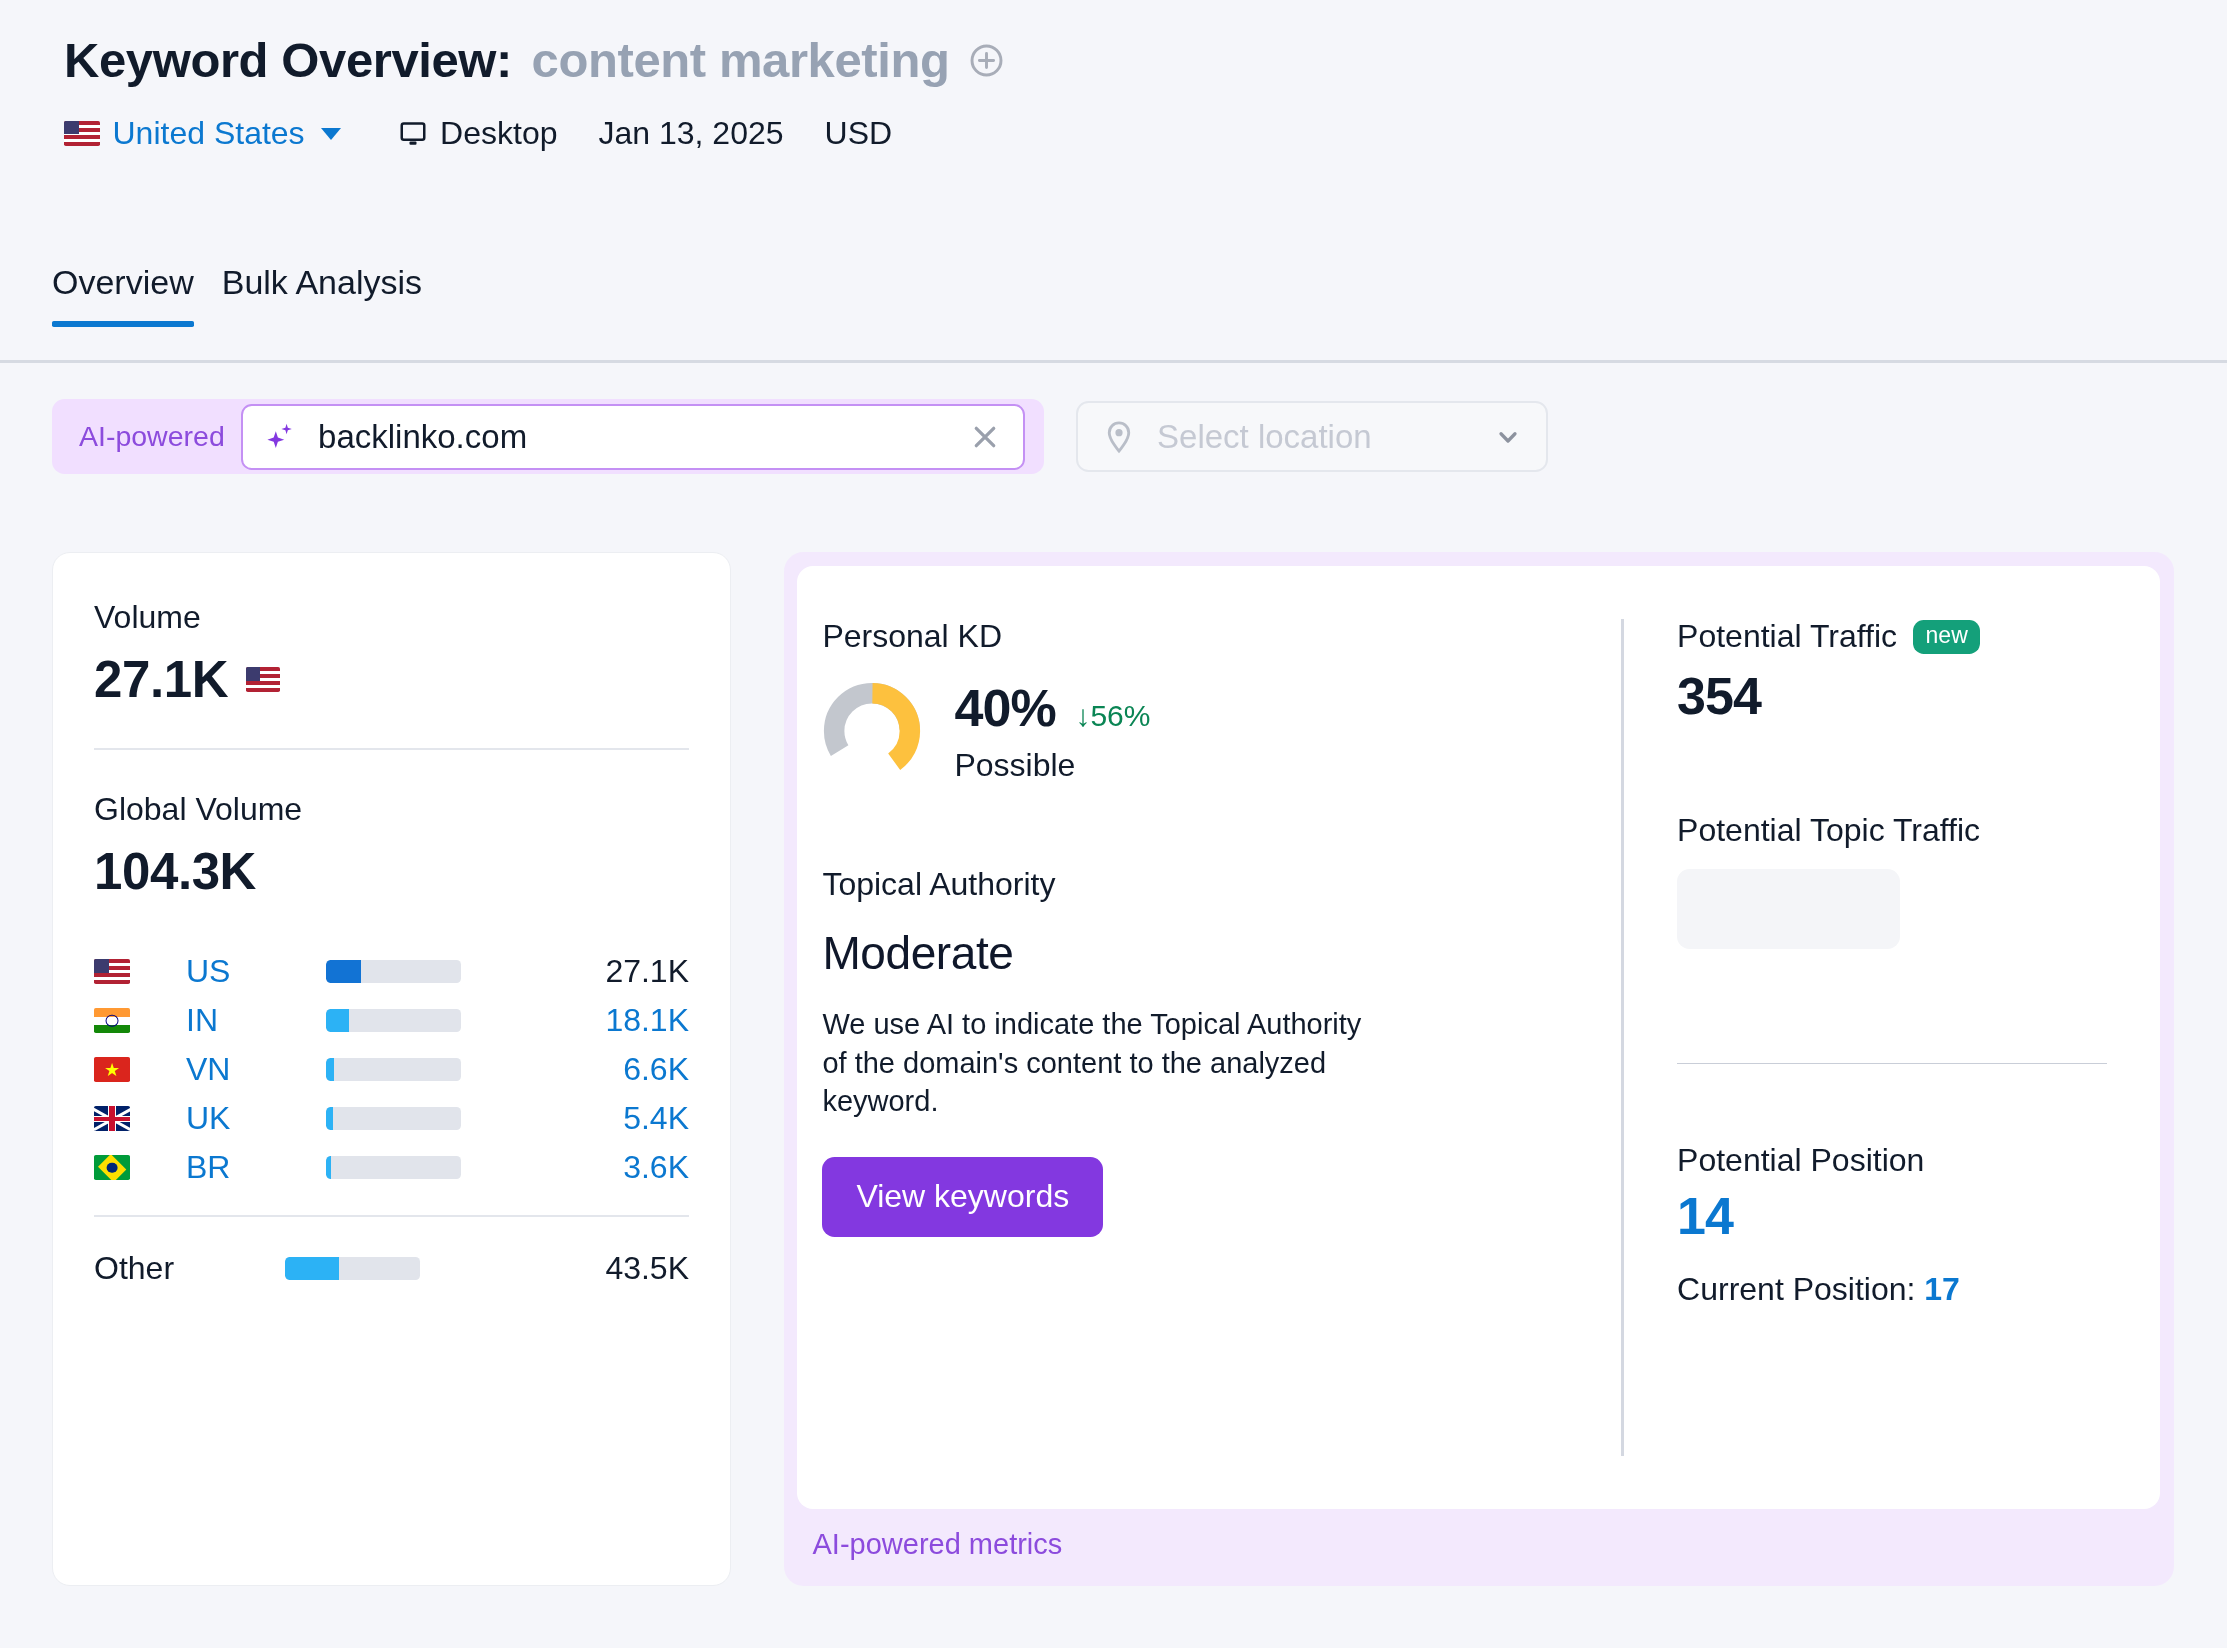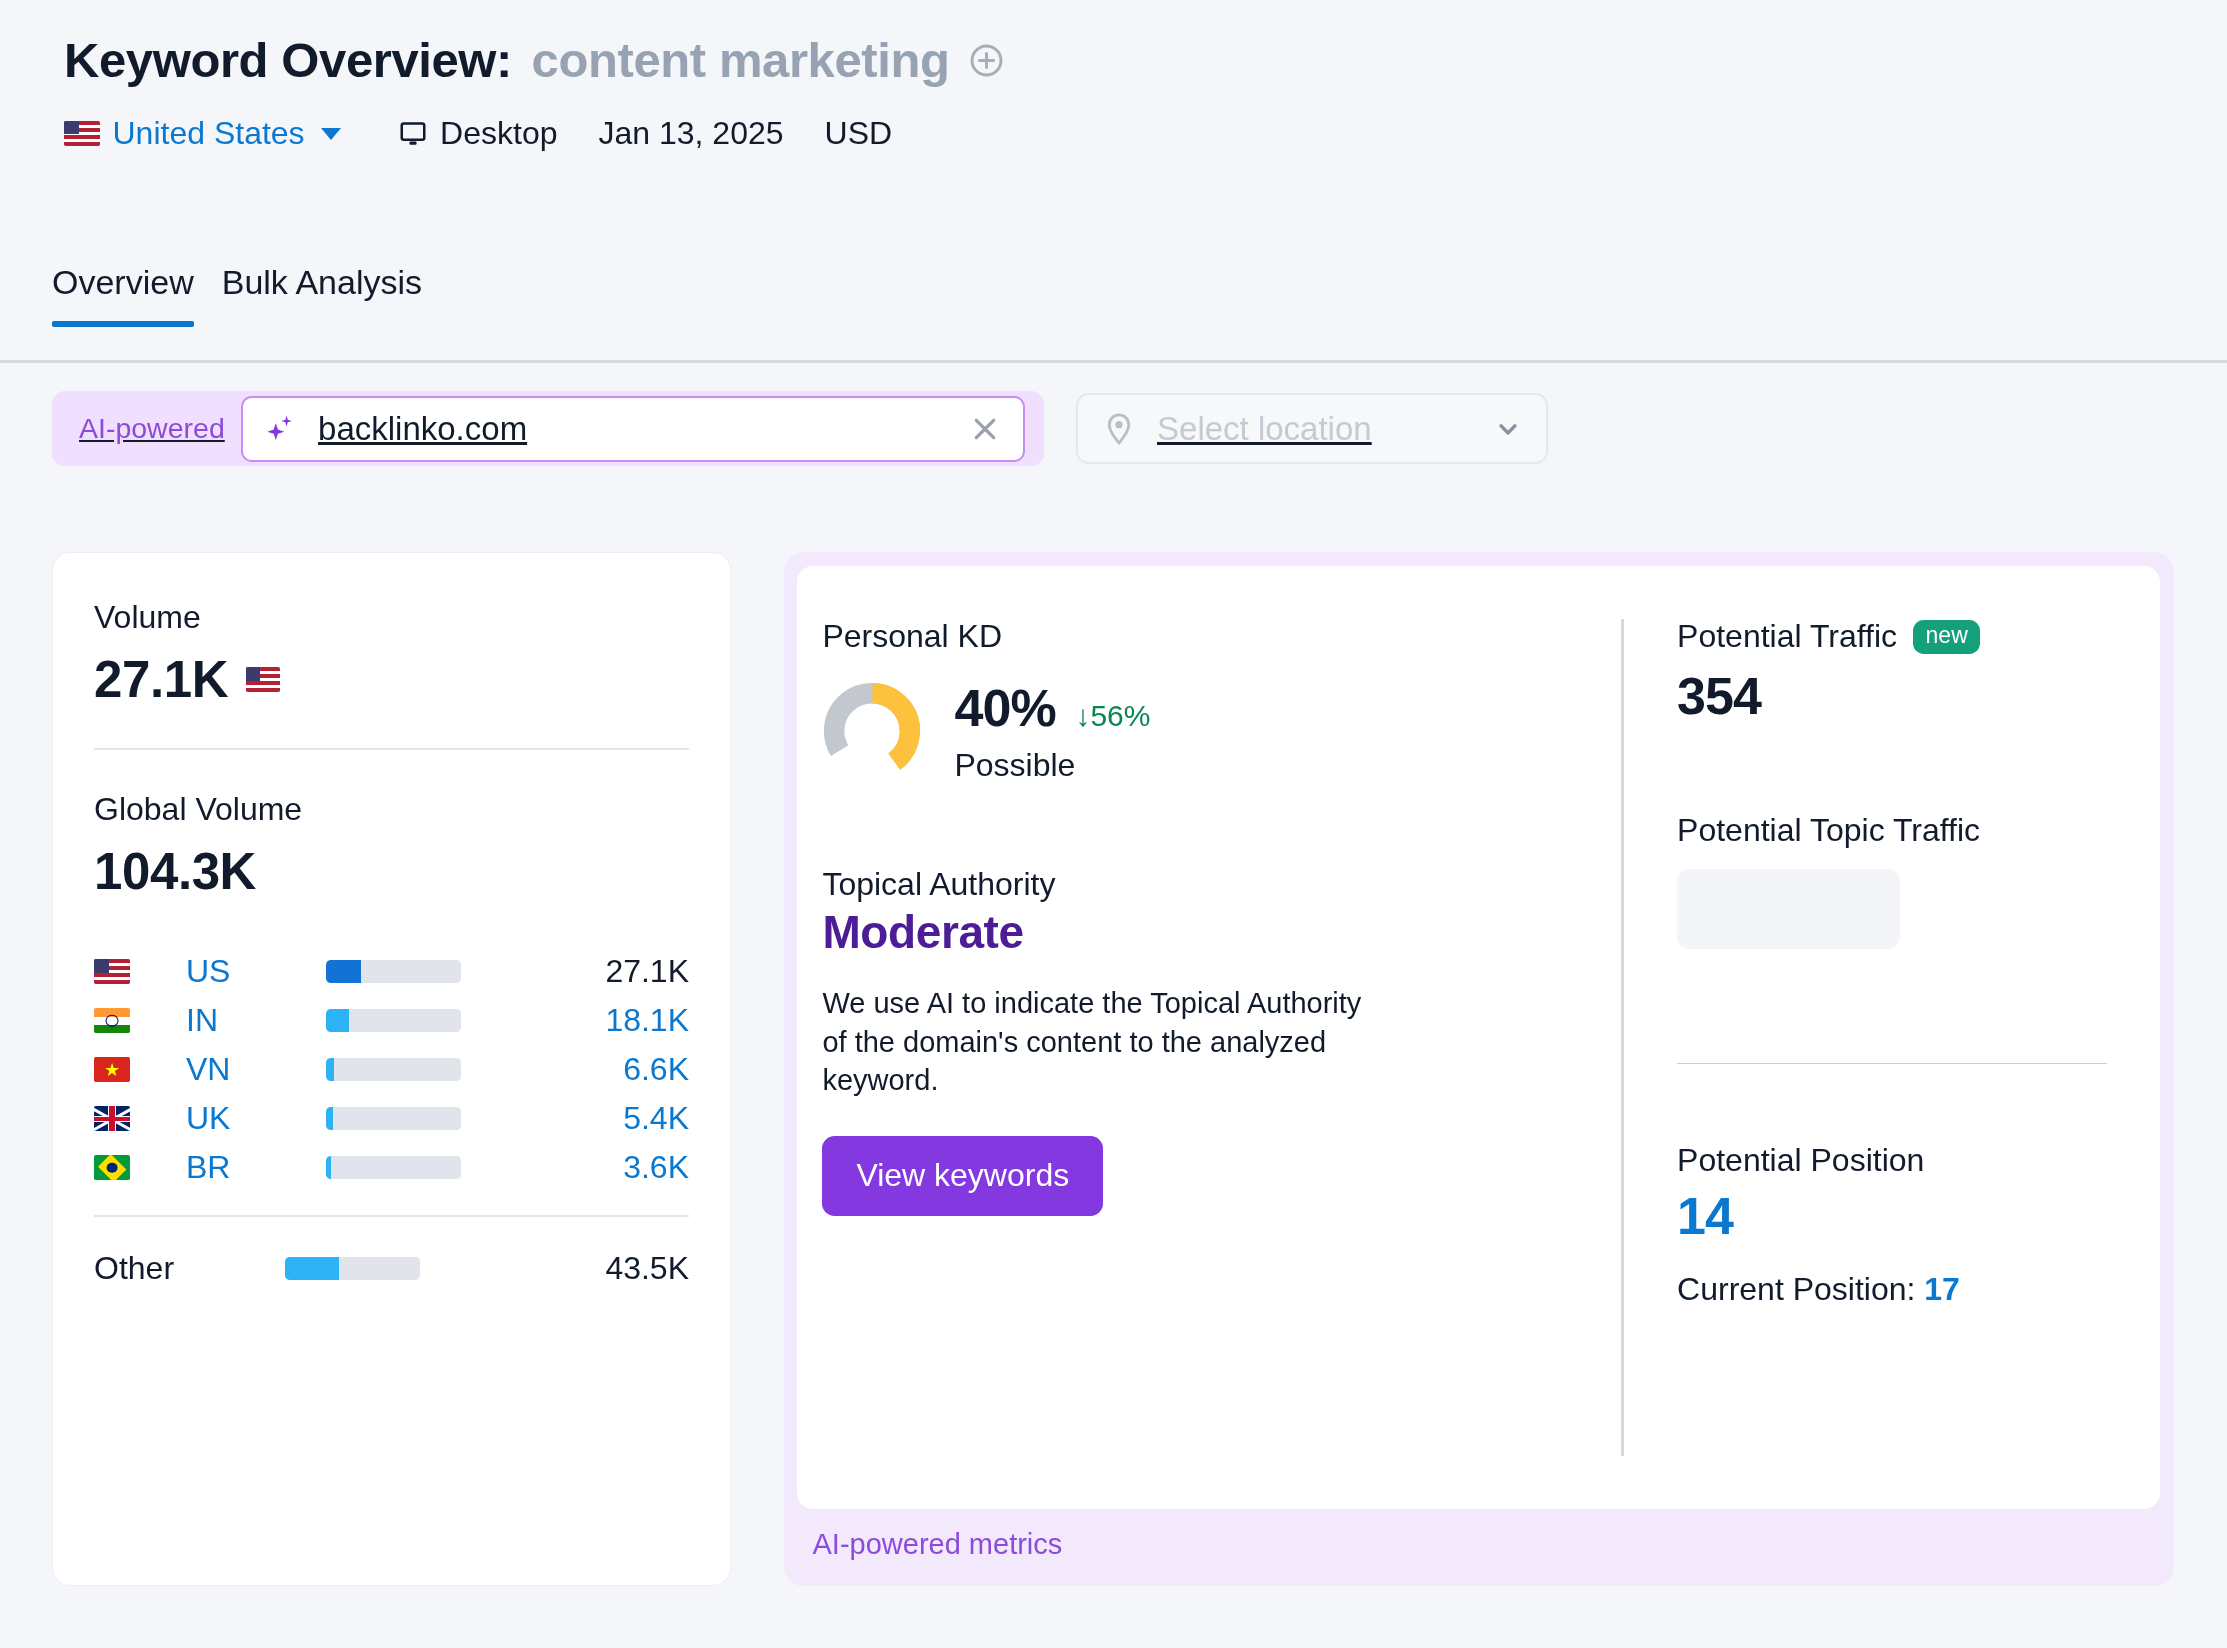--- a/index.html
+++ b/index.html
@@ -95,22 +95,22 @@
   .tabs-rule {
     position: absolute;
     left: 0; right: 0; top: 360px;
     height: 2.7px;
     background: #d6dae2;
   }
 
   
   .search-row {
     position: absolute;
-    left: 52px; top: 391px;
-    display: flex; align-items: center; text-decoration: underline;
+    left: 52px; top: 399px;
+    display: flex; align-items: center;
   }
   .ai-pill {
     display: flex; align-items: center;
     background: #f1dfff;
     border-radius: 12.5px;
     height: 75px;
     padding-left: 27px;
     padding-right: 19.6px;
     box-sizing: border-box;
   }
@@ -276,21 +276,21 @@
 
   .kd-row { display: flex; align-items: center; margin-top: 23px; }
   .kd-donut { width: 100px; height: 100px; flex: 0 0 auto; }
   .kd-right { margin-left: 32px; }
   .kd-top { display: flex; align-items: baseline; }
   .kd-pct { font-size: 52px; font-weight: bold; letter-spacing: -0.9px; color: #111b2b; }
   .kd-delta { font-size: 30px; color: #0a8554; margin-left: 19.6px; white-space: nowrap; }
   .kd-sub { font-size: 32px; color: #111b2b; margin-top: 9px; }
 
   .ta-label { font-size: 32px; color: #111b2b; margin-top: 82px; }
-  .ta-value { font-size: 46px; font-weight: bold; color: #4c1d95; margin-top: 2px; letter-spacing: -0.4px; }
+  .ta-value { font-size: 46px; font-weight: normal; color: #0f172a; margin-top: 23px; letter-spacing: -0.4px; }
   .ta-desc {
     font-size: 29px; line-height: 1.32; color: #111b2b;
     margin-top: 25px; max-width: 570px;
   }
   .view-kw-btn {
     display: inline-block;
     margin-top: 37px;
     background: #8338e0;
     color: #fff;
     font-size: 32px;

